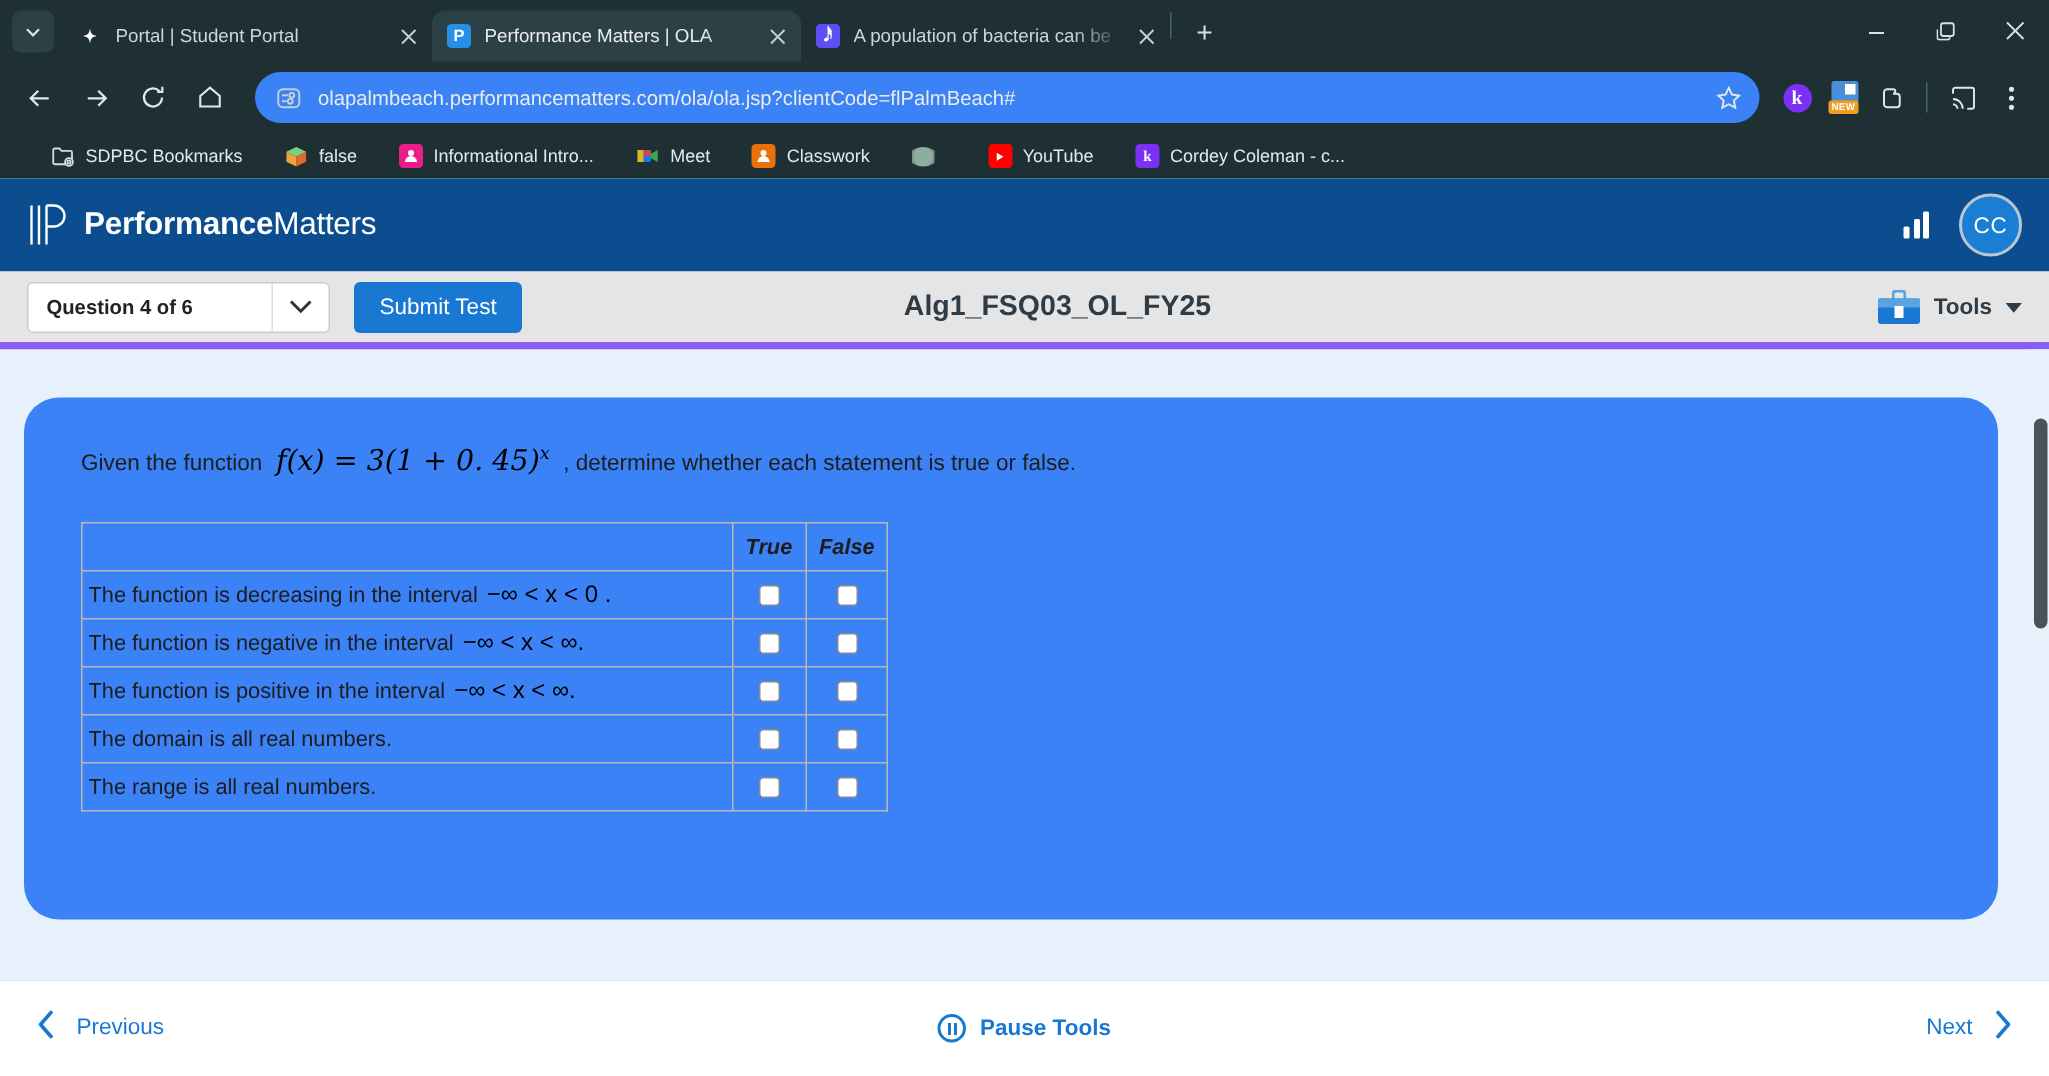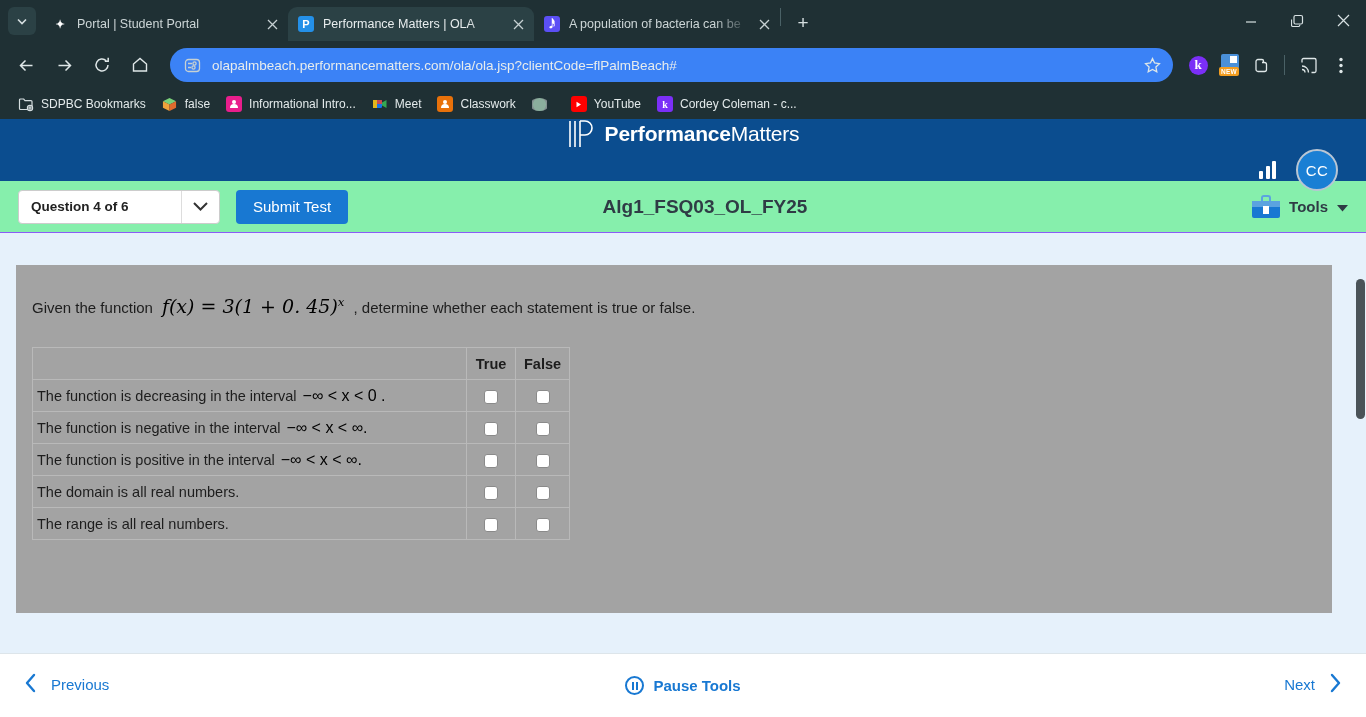--- a/index.html
+++ b/index.html
@@ -93,40 +93,40 @@
                  background: #4a90d9; border-radius: 2px; }
   .ext-new .sq:after { content:""; position:absolute; right:2px; top:2px;
                        width: 7px; height: 7px; background:#fff; }
   .ext-new .badge { position: absolute; left: 0; bottom: 0; background: #f29d20;
                     color: #fff; font-size: 6.5px; font-weight: bold; padding: 1px 2px;
                     border-radius: 2px; letter-spacing: .2px; }
   .tb-sep { width: 1px; height: 20px; background: #4a6166; margin: 0 7px; flex: none; }
 
   
   .bookmarks { height: 30px; display: flex; align-items: center;
-               padding: 0 10px; gap: 0; }
+               padding: 0 10px; gap: 12px; margin-left: 16px; }
   .bm { display: flex; align-items: center; height: 24px; padding: 0 8px;
         color: #e3eaeb; font-size: 12px; border-radius: 4px; white-space: nowrap; }
   .bm .bi { width: 16px; height: 16px; margin-right: 7px; flex: none;
             border-radius: 3px; display: flex; align-items: center;
             justify-content: center; font-size: 10px; color: #fff; font-weight: bold; }
   .bi-folder { background: transparent; }
   .bi-cordey { background: transparent; }
   .bi-pink { background: #e91e8c; }
   .bi-meet { background: transparent; }
   .bi-orange { background: #e8710a; }
   .bi-globe { background: transparent; }
   .bi-yt { background: #ff0000; border-radius: 3px; }
   .bi-k { background: #7b2ff7; border-radius: 50%;
           font-family: "Liberation Serif", serif; }
 
   
   .app-header {
     height: 62px; background: #0b4d8f; display: flex; align-items: center;
-    padding: 0 28px; position: relative; flex-direction: column;
+    padding: 0 18px; position: relative;
   }
   .logo-wrap { display: flex; align-items: center; }
   .logo-mark { width: 28px; height: 30px; margin-right: 10px; }
   .logo-text { color: #fff; font-size: 21px; font-weight: 700; letter-spacing: -.2px; }
   .logo-text .light { font-weight: 400; }
   .welcome {
     position: absolute; left: 0; right: 0; text-align: center;
     color: #fff; font-size: 15px; pointer-events: none;
   }
   .hdr-right { margin-left: auto; display: flex; align-items: center; gap: 20px;
@@ -134,22 +134,22 @@
   .chart-icon { display: flex; align-items: flex-end; gap: 2.5px; height: 18px; }
   .chart-icon i { display: block; width: 4px; background: #fff; border-radius: 1px; }
   .avatar {
     width: 42px; height: 42px; border-radius: 50%; background: #1a7fd4;
     border: 2px solid #b9c6d4; color: #fff; font-size: 15px;
     display: flex; align-items: center; justify-content: center;
     letter-spacing: .5px;
   }
 
   .subbar {
-    height: 52px; background: #86efac; display: flex; align-items: center;
-    padding: 0 18px; position: relative; border-bottom: 1px solid #8b5cf6;
+    height: 52px; background: #e5e5e5; display: flex; align-items: center;
+    padding: 0 18px; position: relative; border-bottom: 5px solid #8b5cf6;
   }
   .qselect {
     width: 202px; height: 34px; border: 1px solid #ccc; border-radius: 4px;
     display: flex; align-items: center; background: #fff; overflow: hidden;
   }
   .qselect .qlabel { flex: 1; padding-left: 12px; font-size: 13.5px;
                      font-weight: bold; color: #222; }
   .qselect .qarrow { width: 38px; height: 100%; border-left: 1px solid #ddd;
                      display: flex; align-items: center; justify-content: center; }
   .submit-btn {
@@ -175,39 +175,40 @@
   .toolbox .tb-latch { position: absolute; left: 11px; top: 11px; width: 6px;
                        height: 8px; background: #fff; }
   .tools-label { font-size: 15px; font-weight: bold; color: #2f3b45; }
 
   
   .stage {
     background: #e6f1fb; height: 420px; padding: 32px 34px 0 16px;
     position: relative;
   }
   .card {
-    background: #a3a3a3; height: 348px; padding: 30px 0 0 16px;
+    background: #3b82f6; height: 348px; padding: 30px 0 0 38px;
     overflow: hidden;
+    border-radius: 23px;
   }
   .question-line {
     font-size: 15px; color: #1d1d1d; display: flex; align-items: baseline;
     flex-wrap: wrap; margin-bottom: 30px;
   }
   .mathjax {
     font-family: "DejaVu Serif", serif; font-style: italic;
     font-size: 19px; margin: 0 9px; white-space: nowrap; color: #000;
   }
   .sup { font-size: 0.62em; vertical-align: super; font-style: italic; }
 
   table.tf { border-collapse: collapse; }
   table.tf th, table.tf td {
     border: 1px solid #b9b9b9; height: 32px; padding: 0 8px;
   }
   table.tf th { font-size: 14.5px; font-weight: bold; color: #1d1d1d;
-                text-align: center; width: 49px; }
+                text-align: left; width: 49px; font-style: italic; }
   table.tf th.blank { width: 434px; }
   table.tf td.stmt { font-size: 14.5px; color: #1d1d1d; padding-left: 4px; }
   table.tf td.cb { text-align: center; width: 49px; }
   .cbox {
     width: 14px; height: 14px; border: 1px solid #8a8a8a; border-radius: 3px;
     background: #fff; display: inline-block; vertical-align: middle;
   }
   .mi {
     font-family: Liberation Sans, sans-serif; font-size: 16px; margin-left: 6px;
     white-space: nowrap; color: #000;

